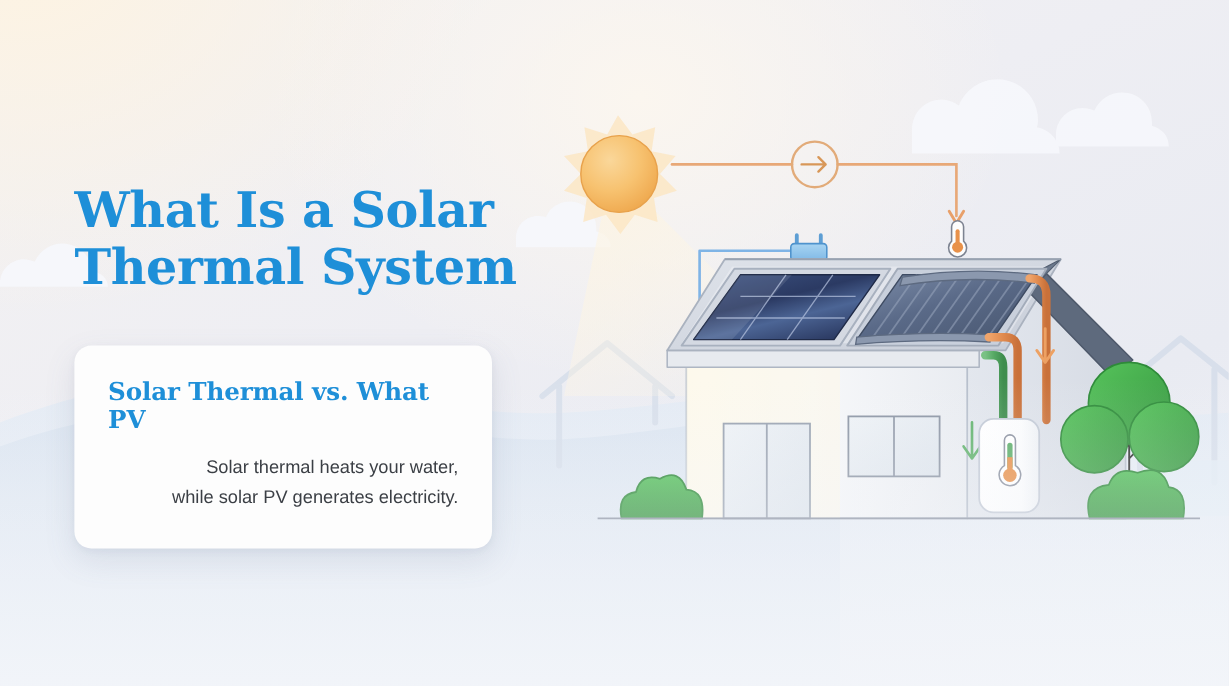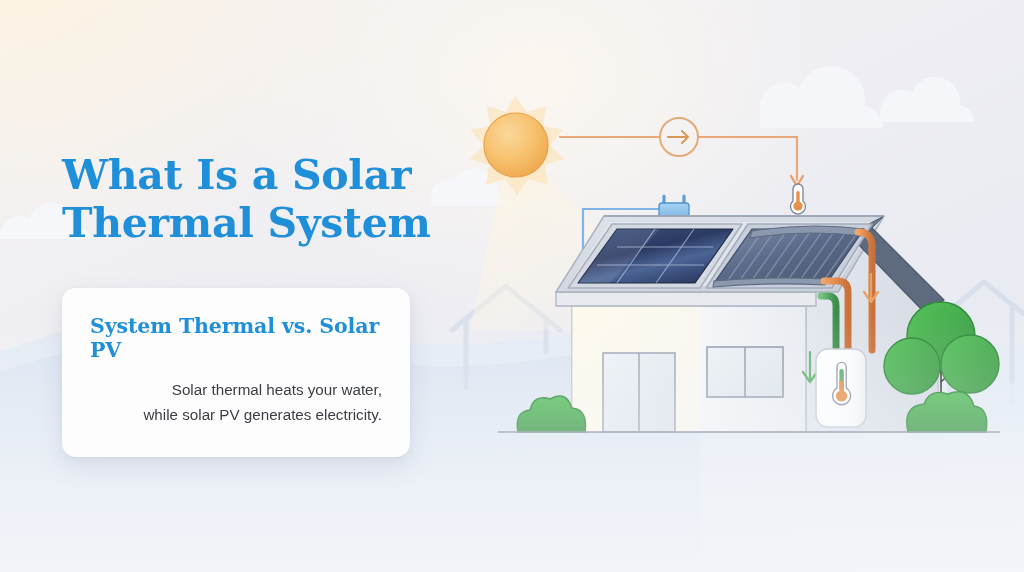--- a/index.html
+++ b/index.html
@@ -292,18 +292,18 @@
 
     <path d="M498 432 L1000 432" stroke="#8b93a3" stroke-width="1.6"></path>
   </svg>
 
   <div class="bg-vignette"></div>
 
   <div class="hero-title">What Is a Solar
 Thermal System</div>
 
   <div class="info-card">
-    <div class="card-head">System Thermal vs. Solar PV</div>
+    <div class="card-head">Solar Thermal vs. What PV</div>
     <p class="card-body">Solar thermal heats your water,
 while solar PV generates electricity.</p>
   </div>
 
 </div>
 
 </body></html>

